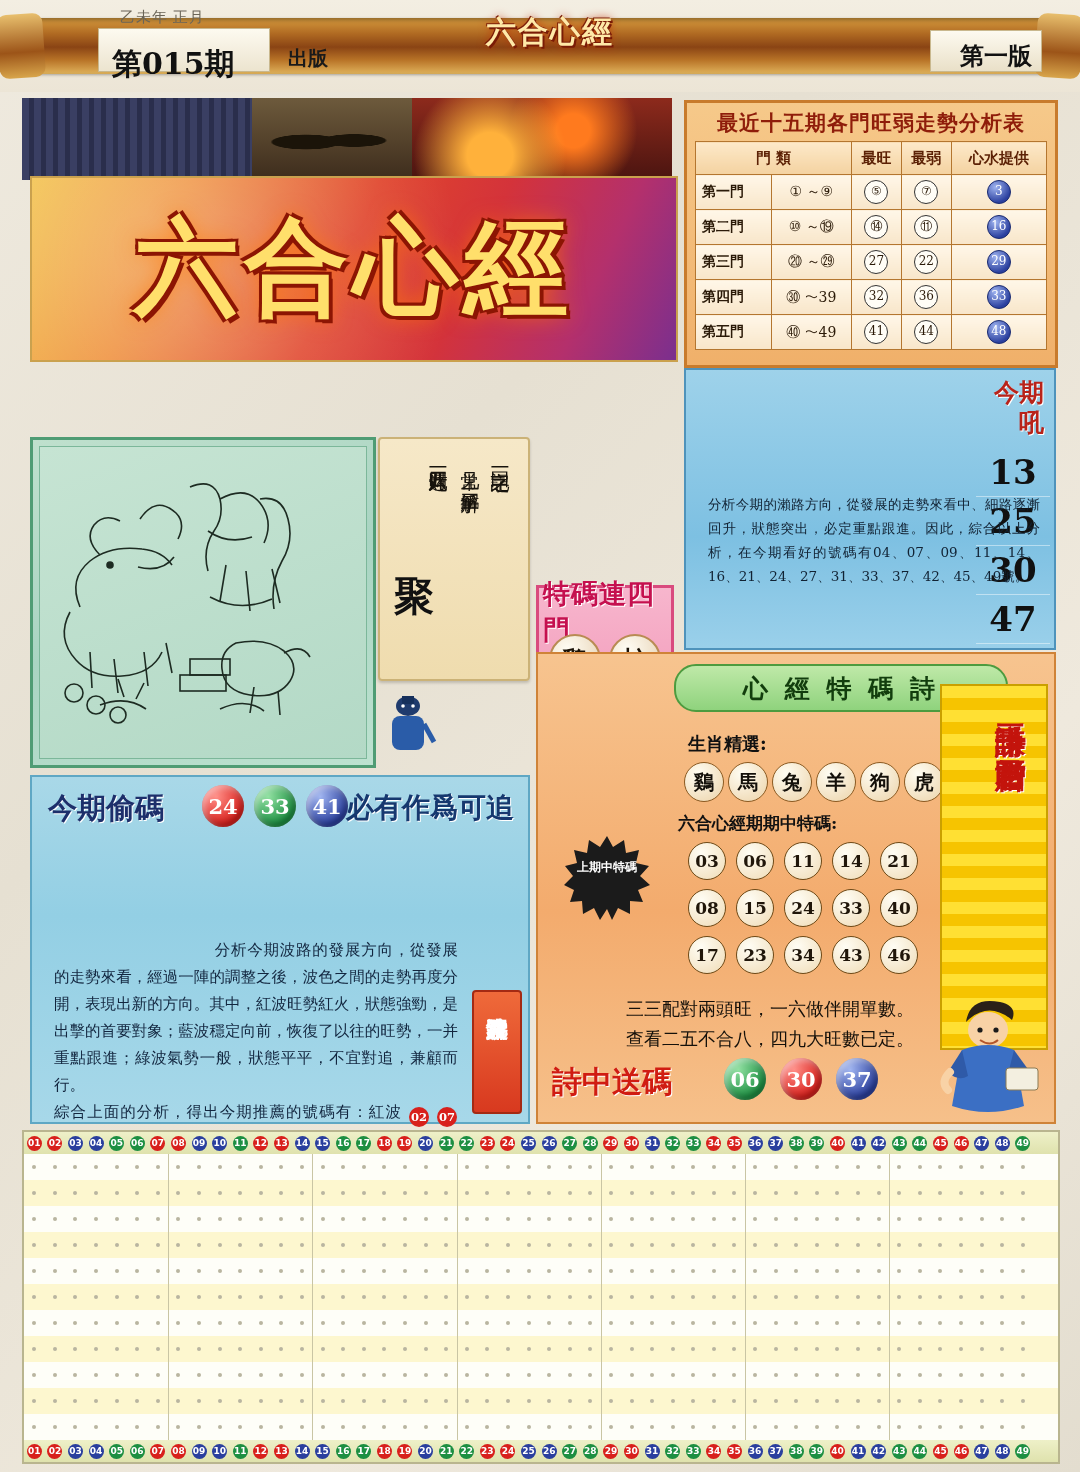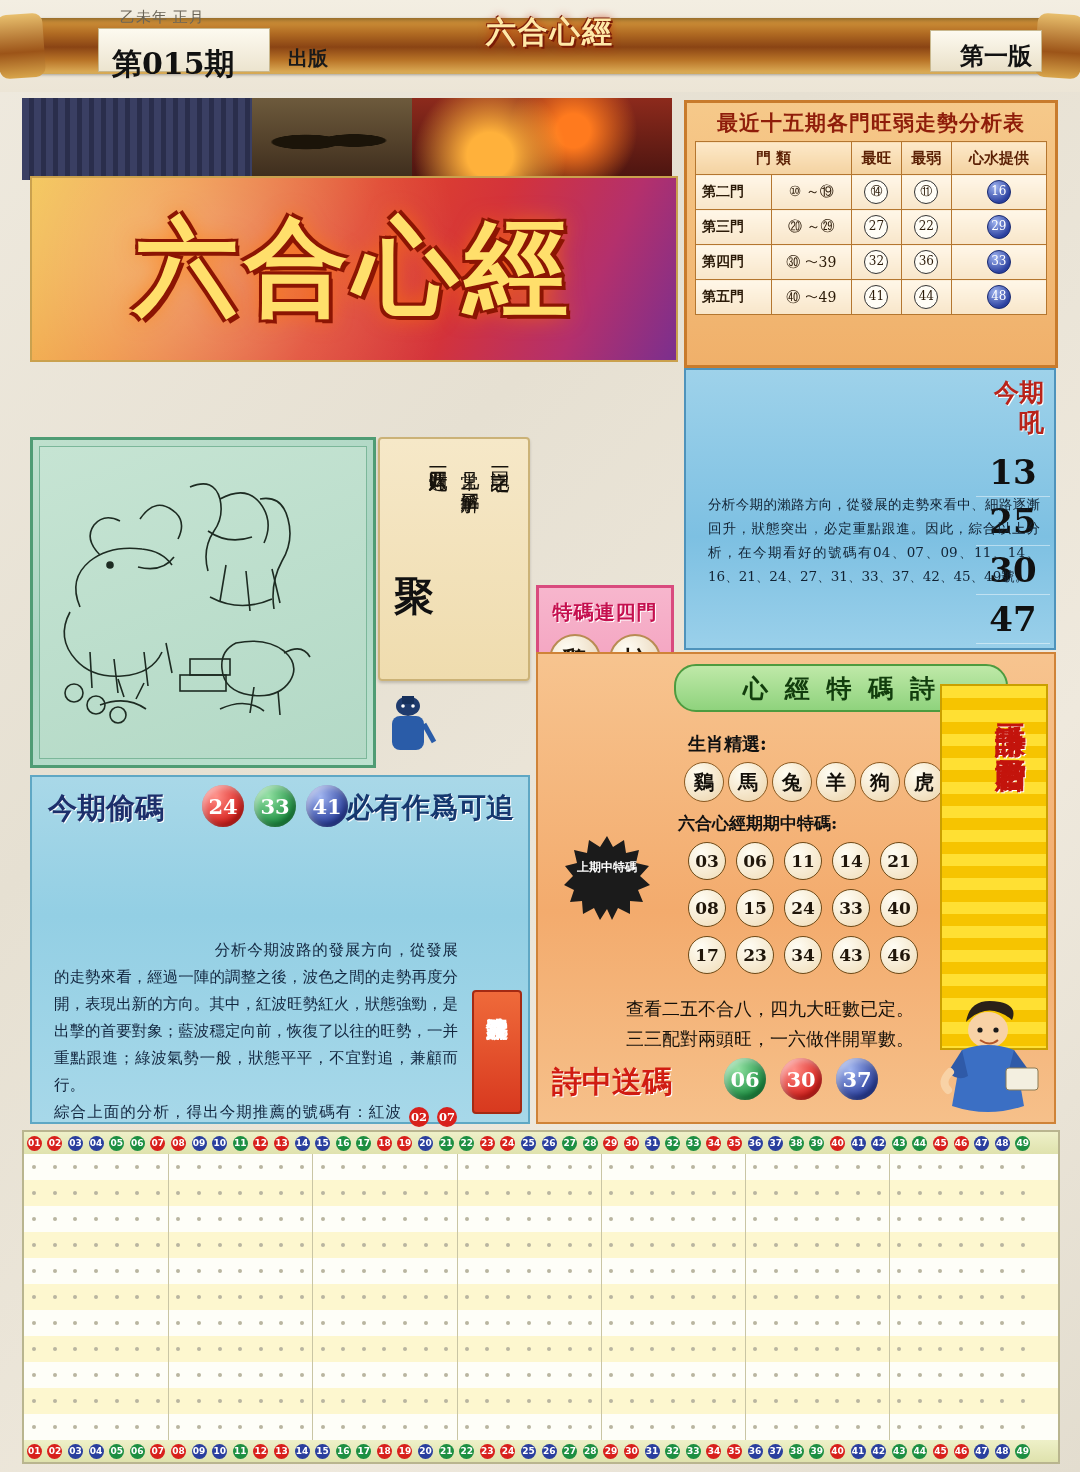--- a/index.html
+++ b/index.html
@@ -188,21 +188,21 @@
   }
   
   .zodiac-box{
     position:absolute;left:536px;top:585px;width:132px;height:168px;
     background:linear-gradient(180deg,#f7b6cd,#f190b3);
     border:3px solid #d94b7e;
   }
   .zodiac-title{
     position:absolute;left:4px;top:4px;width:124px;height:40px;
     font-family:"DejaVu Serif","Liberation Serif",serif;
-    font-size:20px;font-weight:bold;color:#c5104f;
+    font-size:27px;font-weight:bold;color:#c5104f;
     display:flex;align-items:center;justify-content:center;letter-spacing:1px;
     text-shadow:1px 1px 0 #fff;
   }
   .zodiac-grid{position:absolute;left:10px;top:46px;width:112px;display:flex;flex-wrap:wrap;gap:8px;}
   .z-ball{
     width:48px;height:48px;border-radius:50%;
     background:radial-gradient(circle at 34% 28%,#fffdf4,#ead8bd 75%);
     border:2px solid #b98b53;
     display:flex;align-items:center;justify-content:center;
     font-family:"DejaVu Serif","Liberation Serif",serif;
@@ -444,20 +444,27 @@
     <table class="wt">
       <thead>
         <tr>
           <th colspan="2">門 類</th>
           <th>最旺</th>
           <th>最弱</th>
           <th>心水提供</th>
         </tr>
       </thead>
       <tbody>
+        <tr>
+          <td class="first">第一門</td>
+          <td>① ～⑨</td>
+          <td><span class="ocirc">⑤</span></td>
+          <td><span class="ocirc">⑦</span></td>
+          <td><span class="ocirc blue">3</span></td>
+        </tr>
         <tr>
           <td class="first">第二門</td>
           <td>⑩ ～⑲</td>
           <td><span class="ocirc">⑭</span></td>
           <td><span class="ocirc">⑪</span></td>
           <td><span class="ocirc blue">16</span></td>
         </tr>
         <tr>
           <td class="first">第三門</td>
           <td>⑳ ～㉙</td>
@@ -568,22 +575,22 @@
       <div class="po-row">
         <div class="po-n">17</div>
         <div class="po-n">23</div>
         <div class="po-n">34</div>
         <div class="po-n">43</div>
         <div class="po-n">46</div>
       </div>
     </div>
 
     <div class="po-lines">
+      <div>三三配對兩頭旺，一六做伴開單數。</div>
       <div>查看二五不合八，四九大旺數已定。</div>
-      <div>三三配對兩頭旺，一六做伴開單數。</div>
     </div>
 
     <div class="po-send">詩中送碼</div>
     <div class="po-send-balls">
       <div class="ball green">06</div>
       <div class="ball red">30</div>
       <div class="ball blue">37</div>
     </div>
 
     <div class="starburst">

